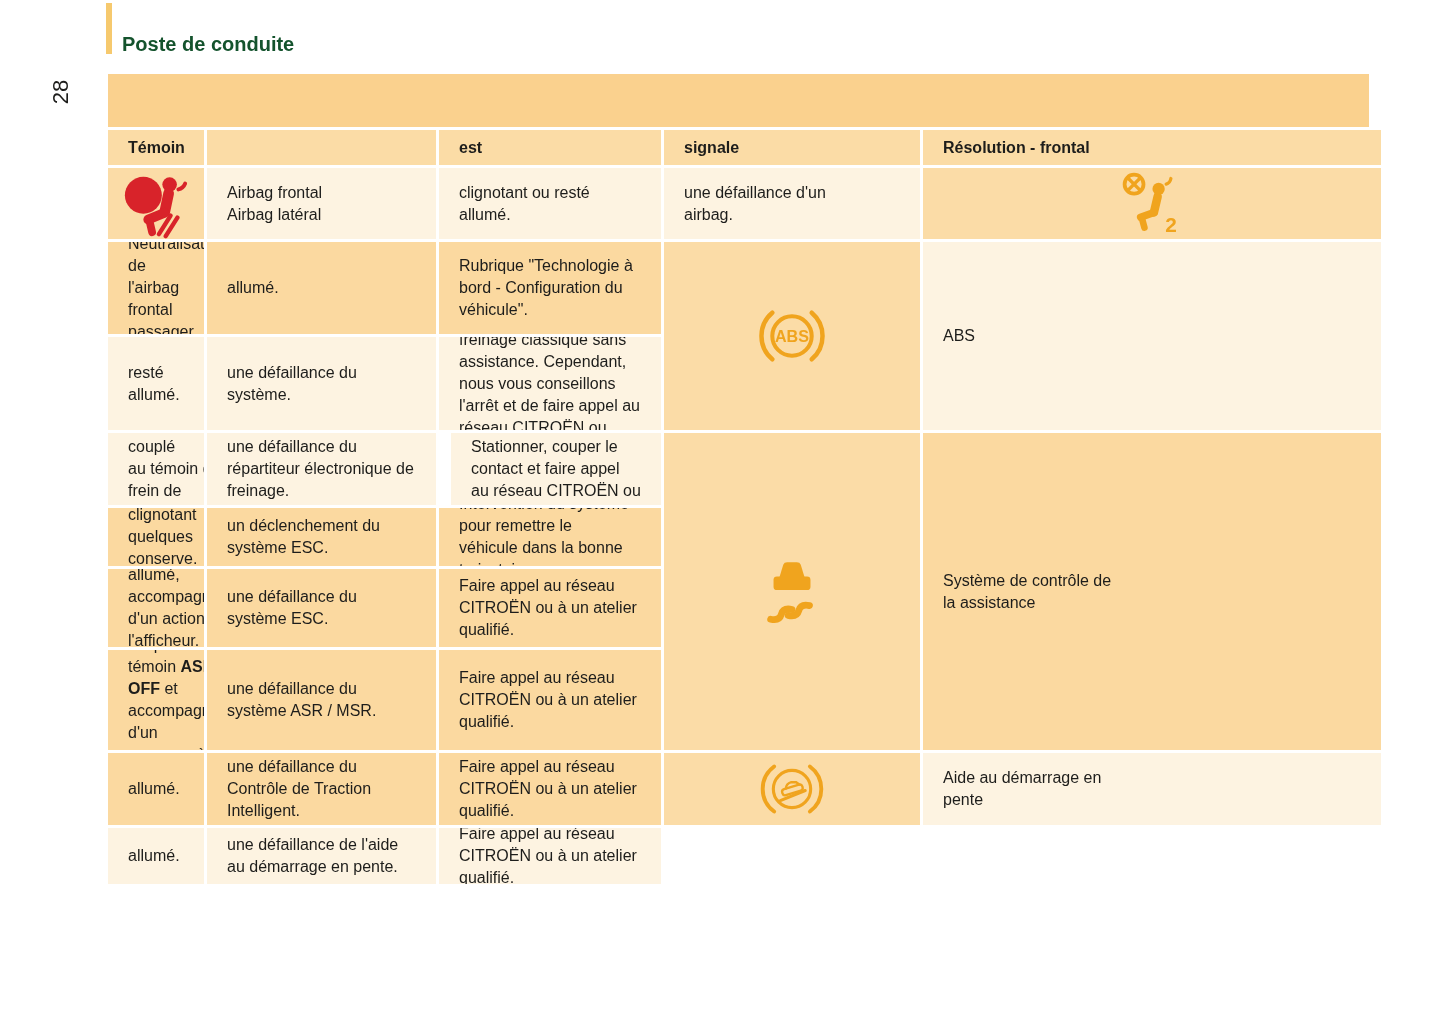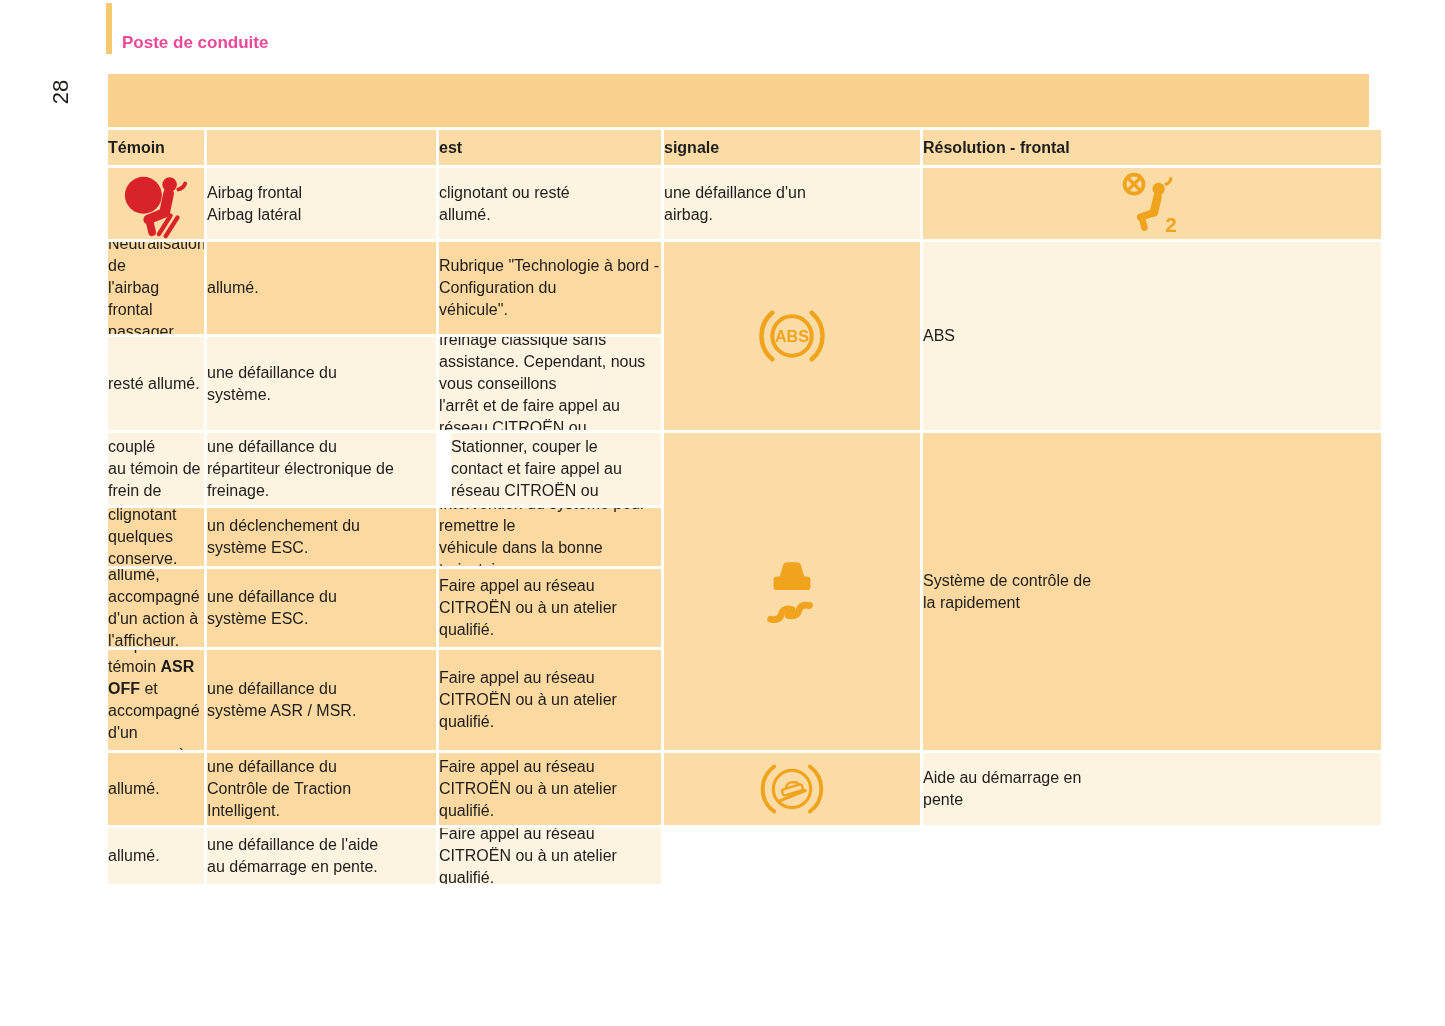--- a/index.html
+++ b/index.html
@@ -10,21 +10,21 @@
     color:#1d1d1b;
     position:relative;
     overflow:hidden;
   }
   .accent-bar{
     position:absolute;left:106px;top:3px;width:6px;height:51px;
     background:#f6c96e;
   }
   .page-title{
     position:absolute;left:122px;top:33px;
-    font-size:17px;font-weight:bold;color:#ec4899;
+    font-size:20px;font-weight:bold;color:#14532d;
   }
   .page-number{
     position:absolute;left:46px;top:72px;width:44px;height:40px;
     transform:rotate(-90deg);transform-origin:center;
     font-size:22px;text-align:center;color:#1d1d1b;
   }
   .table-wrap{
     position:absolute;left:108px;top:74px;width:1261px;
   }
   .banner{
@@ -32,21 +32,21 @@
   }
   .grid{
     display:grid;
     grid-template-columns:96px 229px 222px 256px 458px;
     grid-template-rows:35px 71px 92px 93px 72px 58px 78px 100px 72px 56px;
     gap:3px;
     width:100%;
   }
   .cell{
     display:flex;align-items:center;
-    padding:6px 0;
+    padding:6px 20px;
     font-size:16px;line-height:22px;
     overflow:hidden;
   }
   .cell .t{white-space:pre-line;}
   .head{background:#fbdca6;font-weight:bold;}
   .cream{background:#fdf3e1;}
   .tan{background:#fbd9a0;}
   .iconcell{background:#fbdca7;justify-content:center;padding:4px;}
   .span2{grid-row:span 2;text-align:center;}
   .span4{grid-row:span 4;}
@@ -187,21 +187,21 @@
           <rect x="17" y="20" width="38" height="14" rx="3.5"></rect>
         </g>
         <g fill="none" stroke="#f0a41e" stroke-linecap="round" stroke-width="7">
           <path d="M14 64 q9 2 11 -5 q2 -7 11 -5"></path>
           <path d="M32 60 q9 2 11 -5 q2 -7 11 -5"></path>
         </g>
       </svg>
     </div>
     <div class="cell tan span4">
         <span class="t">Système de contrôle de
-la rapidement</span>
+la assistance</span>
       </div>
     <div class="cell tan">
         <span class="t">clignotant quelques
 conserve.</span>
       </div>
     <div class="cell tan">
         <span class="t">un déclenchement du
 système ESC.</span>
       </div>
     <div class="cell tan">

